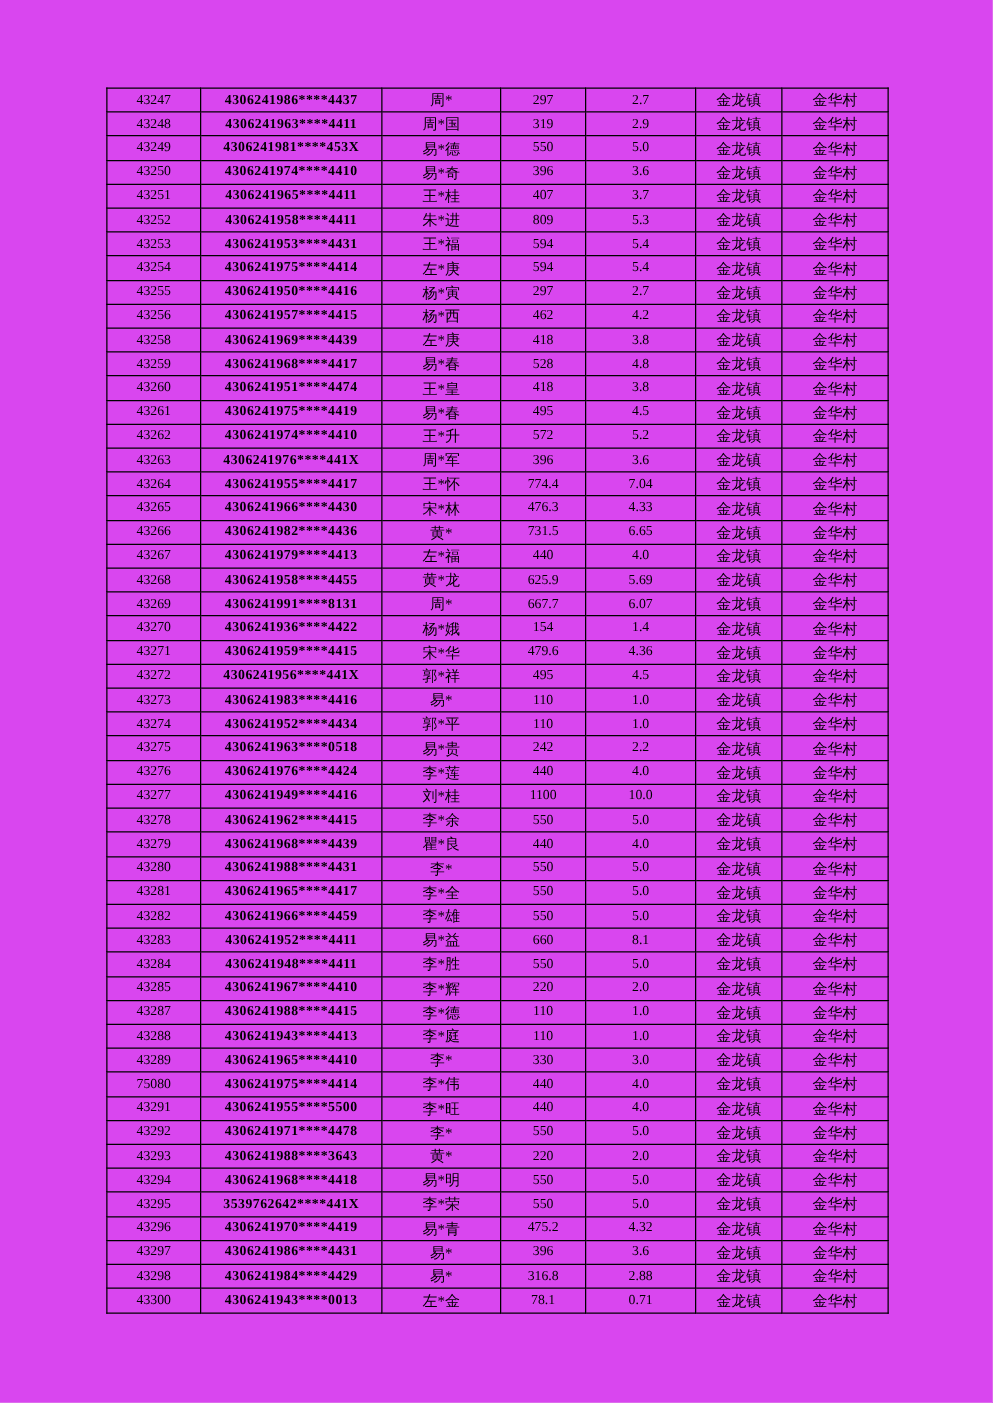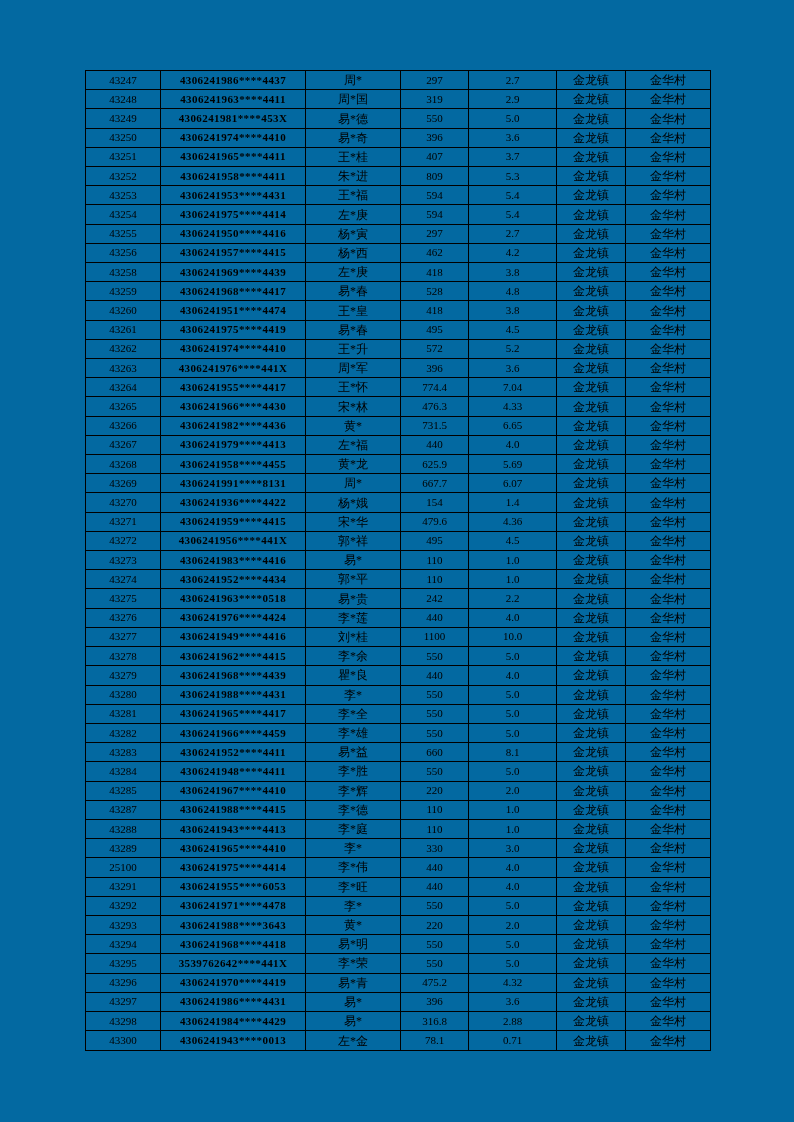--- a/index.html
+++ b/index.html
@@ -10,21 +10,21 @@
     width: 794px;
     height: 1122px;
     background: #e8e8e8;
     font-family: "Liberation Serif", "DejaVu Serif", serif;
     color: #000000;
   }
   .page {
     position: relative;
     width: 794px;
     height: 1122px;
-    background: #0369a1;
+    background: #d946ef;
     overflow: hidden;
   }
   table.records {
     position: absolute;
     left: 85px;
     top: 70px;
     width: 625px;
     height: 981px;
     border-collapse: collapse;
     table-layout: fixed;
@@ -436,31 +436,31 @@
         <tr>
           <td>43289</td>
           <td>4306241965****4410</td>
           <td>李*</td>
           <td>330</td>
           <td>3.0</td>
           <td>金龙镇</td>
           <td>金华村</td>
         </tr>
         <tr>
-          <td>25100</td>
+          <td>75080</td>
           <td>4306241975****4414</td>
           <td>李*伟</td>
           <td>440</td>
           <td>4.0</td>
           <td>金龙镇</td>
           <td>金华村</td>
         </tr>
         <tr>
           <td>43291</td>
-          <td>4306241955****6053</td>
+          <td>4306241955****5500</td>
           <td>李*旺</td>
           <td>440</td>
           <td>4.0</td>
           <td>金龙镇</td>
           <td>金华村</td>
         </tr>
         <tr>
           <td>43292</td>
           <td>4306241971****4478</td>
           <td>李*</td>

